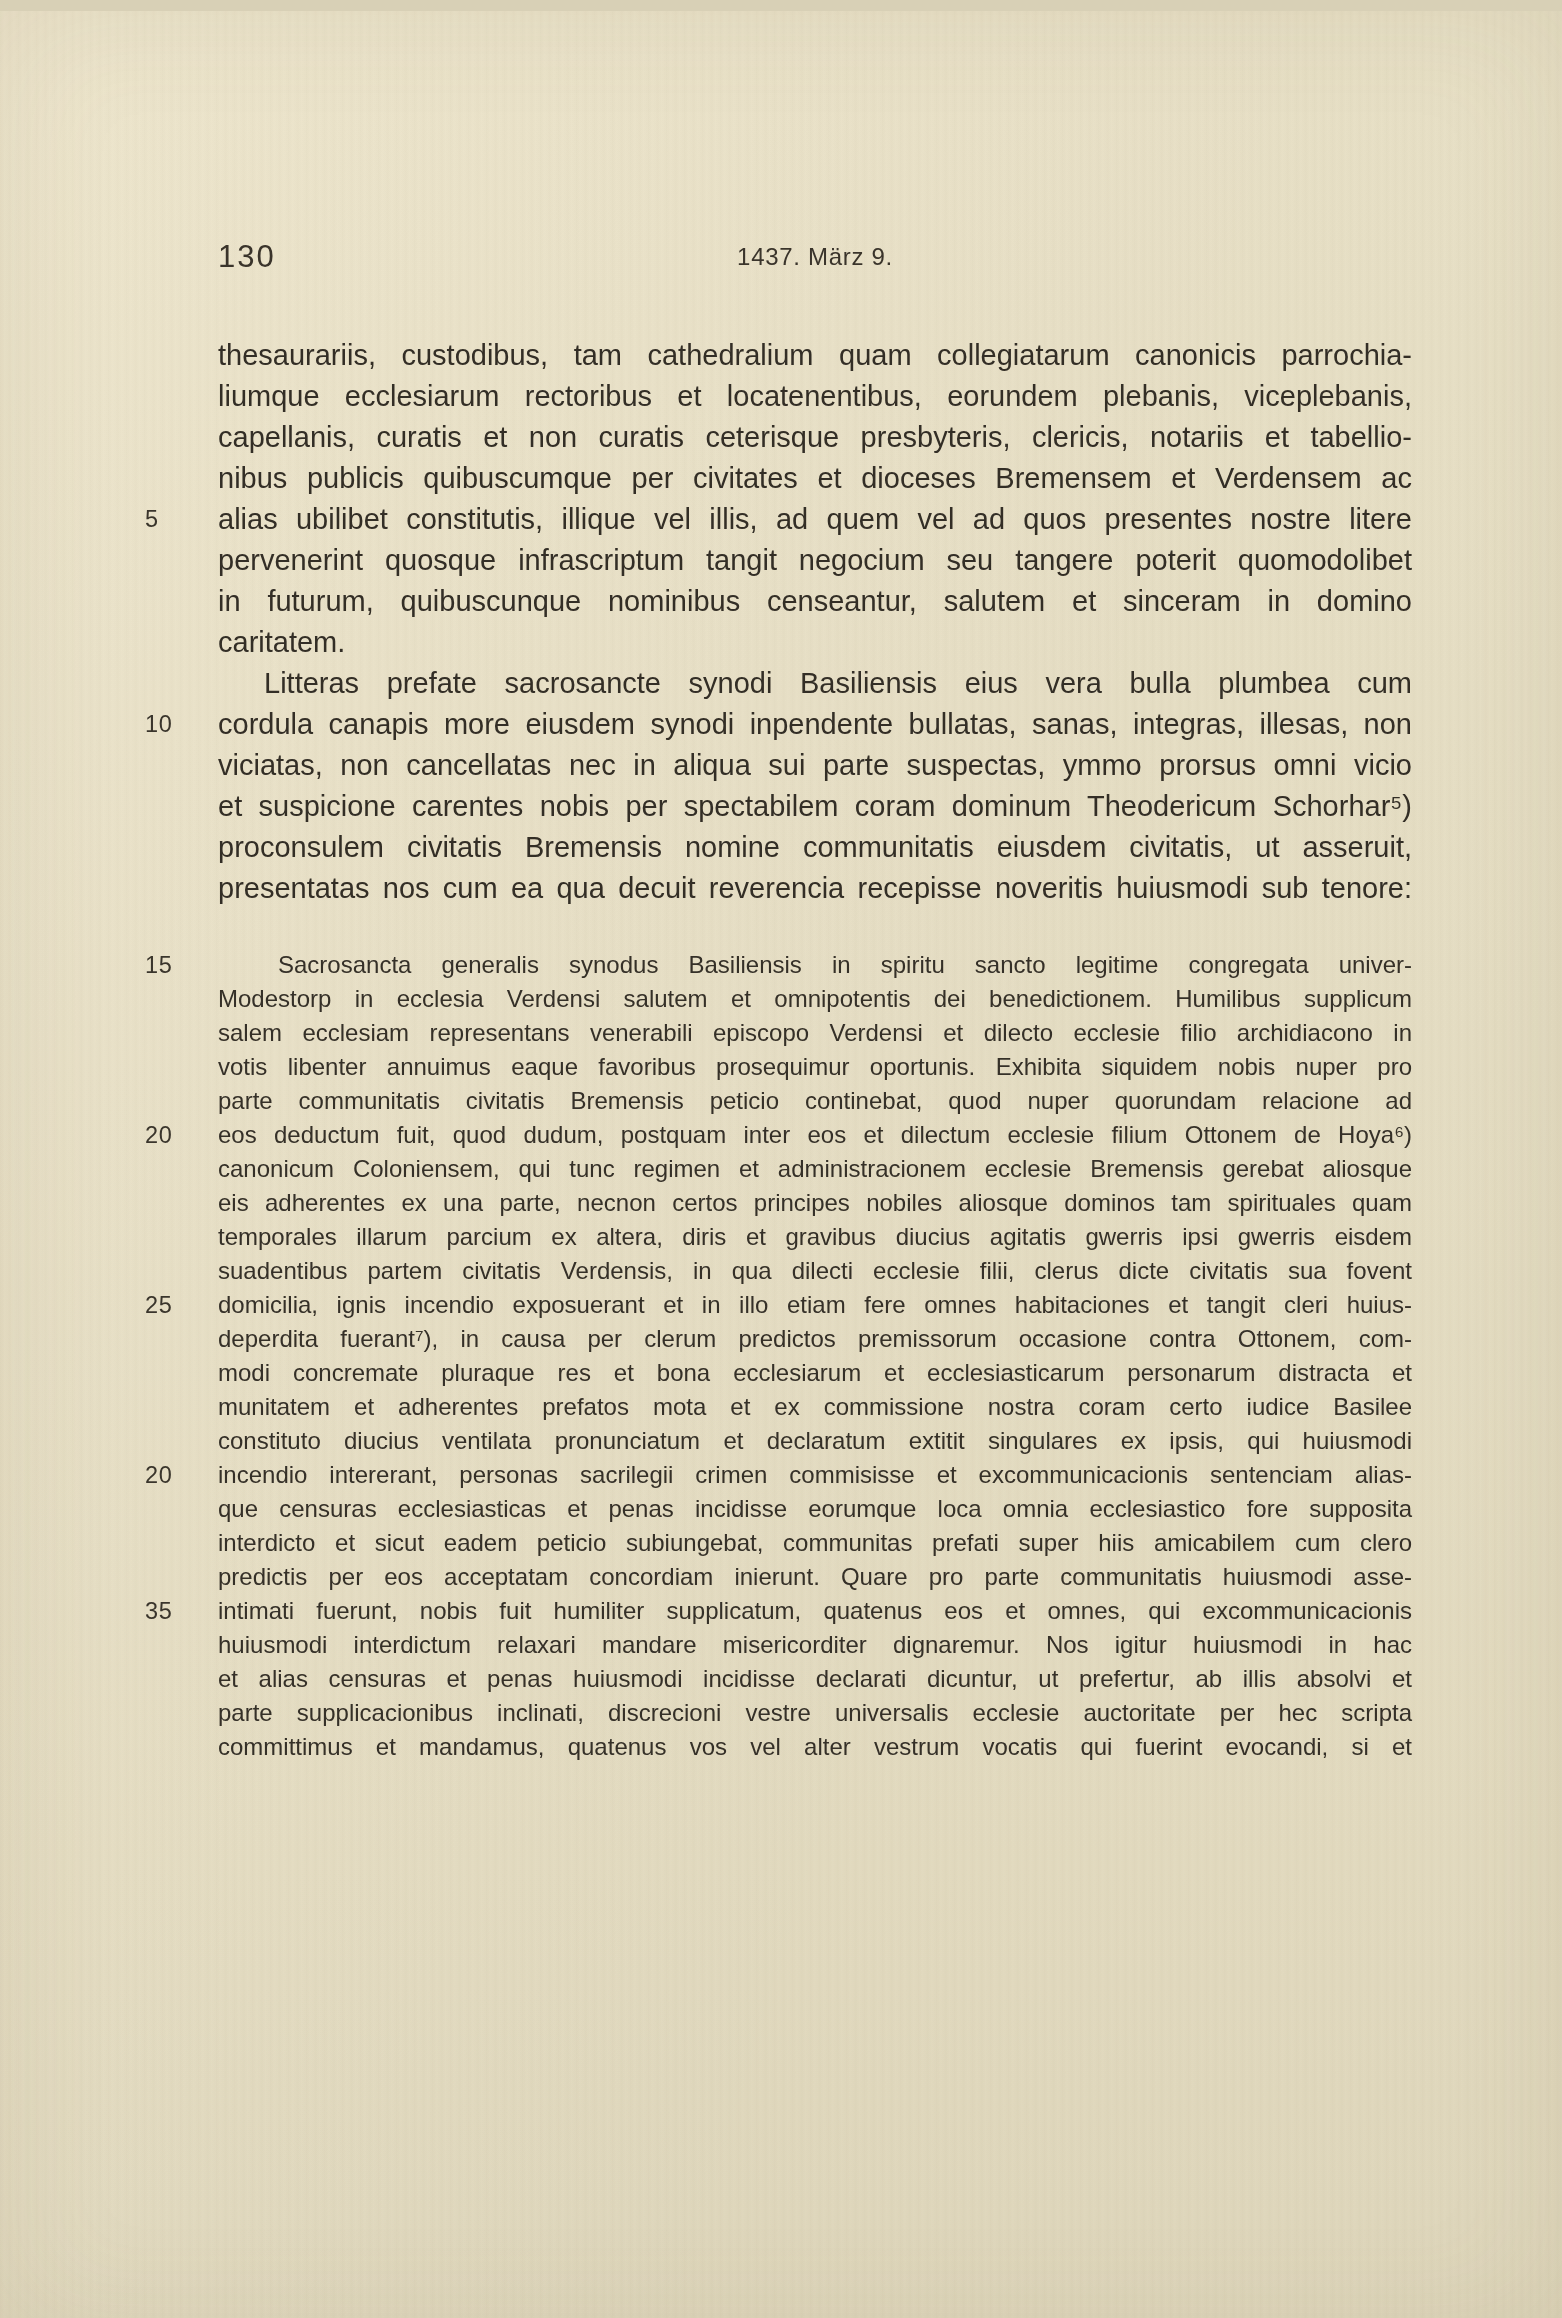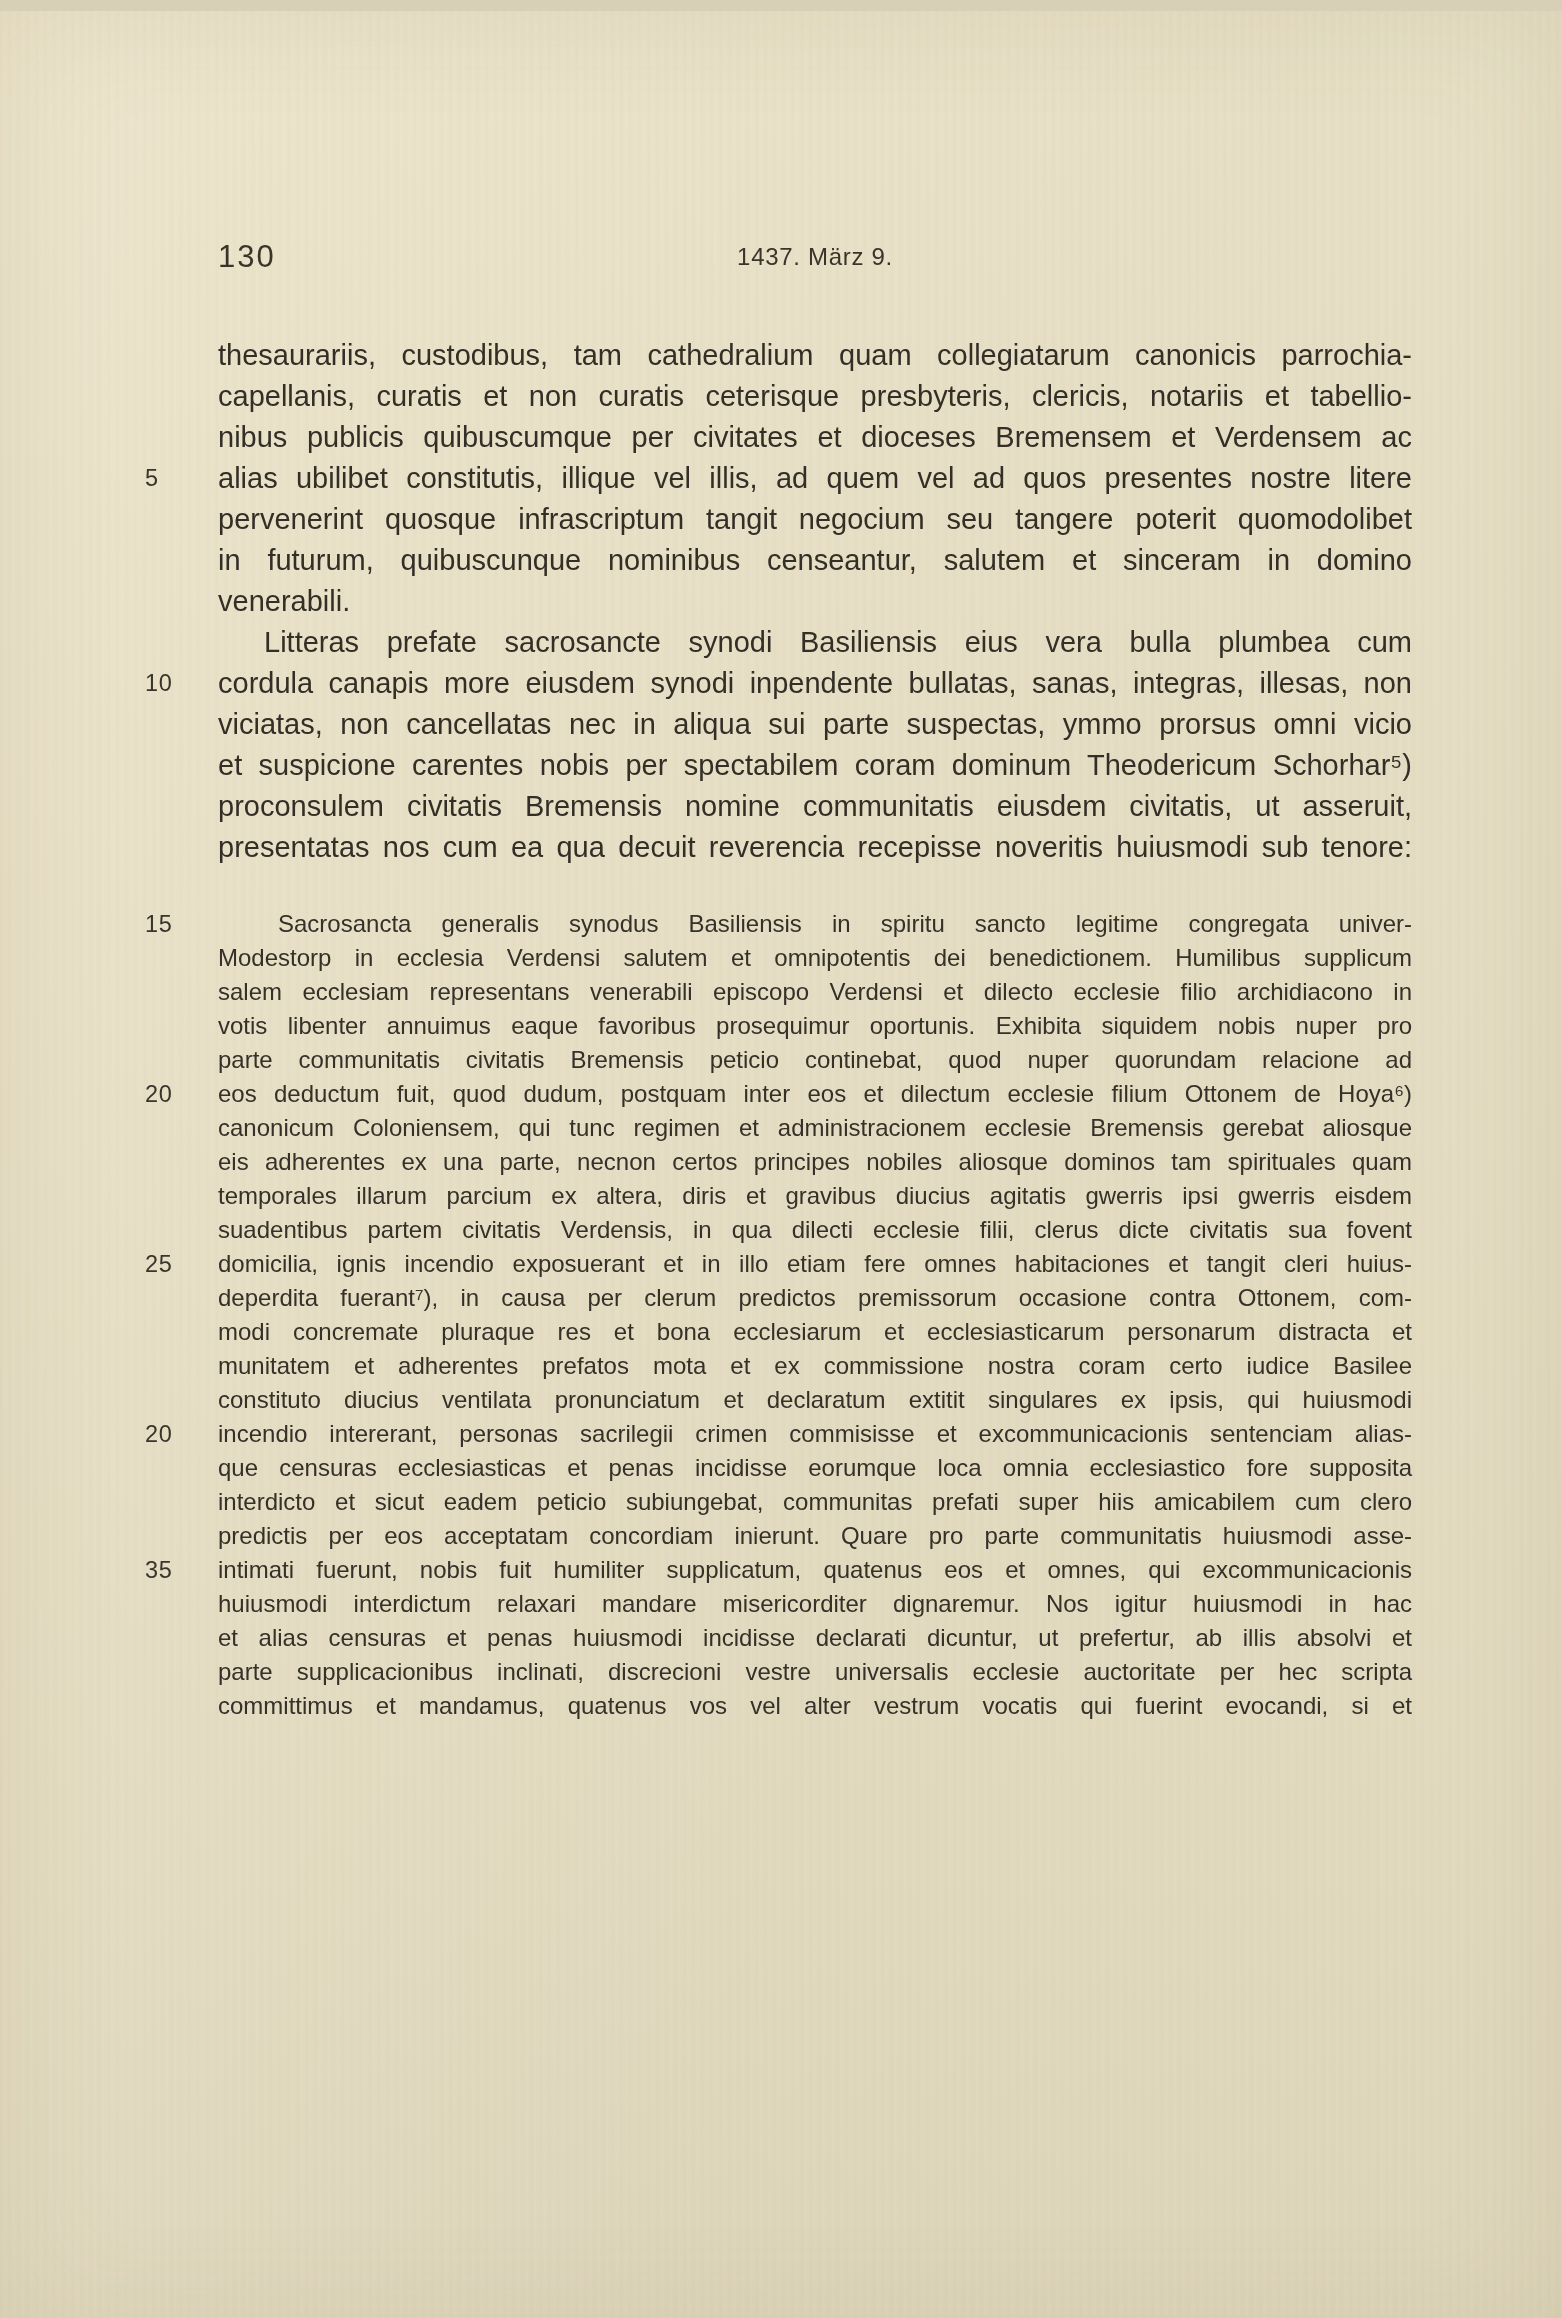--- a/index.html
+++ b/index.html
@@ -94,26 +94,27 @@
 <div class="page">
   <div class="content">
 
     <div class="header-row">
       <div class="page-number">130</div>
       <div class="running-head">1437. März 9.</div>
     </div>
 
     <div class="main-block" id="main-block">
         <div class="line"><span class="txt">thesaurariis, custodibus, tam cathedralium quam collegiatarum canonicis parrochia-</span></div>
+        <div class="line"><span class="txt">liumque ecclesiarum rectoribus et locatenentibus, eorundem plebanis, viceplebanis,</span></div>
         <div class="line"><span class="txt">capellanis, curatis et non curatis ceterisque presbyteris, clericis, notariis et tabellio-</span></div>
         <div class="line"><span class="txt">nibus publicis quibuscumque per civitates et dioceses Bremensem et Verdensem ac</span></div>
         <div class="line"><span class="num">5</span><span class="txt">alias ubilibet constitutis, illique vel illis, ad quem vel ad quos presentes nostre litere</span></div>
         <div class="line"><span class="txt">pervenerint quosque infrascriptum tangit negocium seu tangere poterit quomodolibet</span></div>
         <div class="line"><span class="txt">in futurum, quibuscunque nominibus censeantur, salutem et sinceram in domino</span></div>
-        <div class="line no-just"><span class="txt">venerabili.</span></div>
+        <div class="line no-just"><span class="txt">caritatem.</span></div>
         <div class="line indent"><span class="txt">Litteras prefate sacrosancte synodi Basiliensis eius vera bulla plumbea cum</span></div>
         <div class="line"><span class="num">10</span><span class="txt">cordula canapis more eiusdem synodi inpendente bullatas, sanas, integras, illesas, non</span></div>
         <div class="line"><span class="txt">viciatas, non cancellatas nec in aliqua sui parte suspectas, ymmo prorsus omni vicio</span></div>
         <div class="line"><span class="txt">et suspicione carentes nobis per spectabilem coram dominum Theodericum Schorhar⁵)</span></div>
         <div class="line"><span class="txt">proconsulem civitatis Bremensis nomine communitatis eiusdem civitatis, ut asseruit,</span></div>
         <div class="line"><span class="txt">presentatas nos cum ea qua decuit reverencia recepisse noveritis huiusmodi sub tenore:</span></div>
       </div>
 
     <div class="quoted-block" id="quoted-block">
         <div class="line indent"><span class="num">15</span><span class="txt">Sacrosancta generalis synodus Basiliensis in spiritu sancto legitime congregata univer-</span></div>

